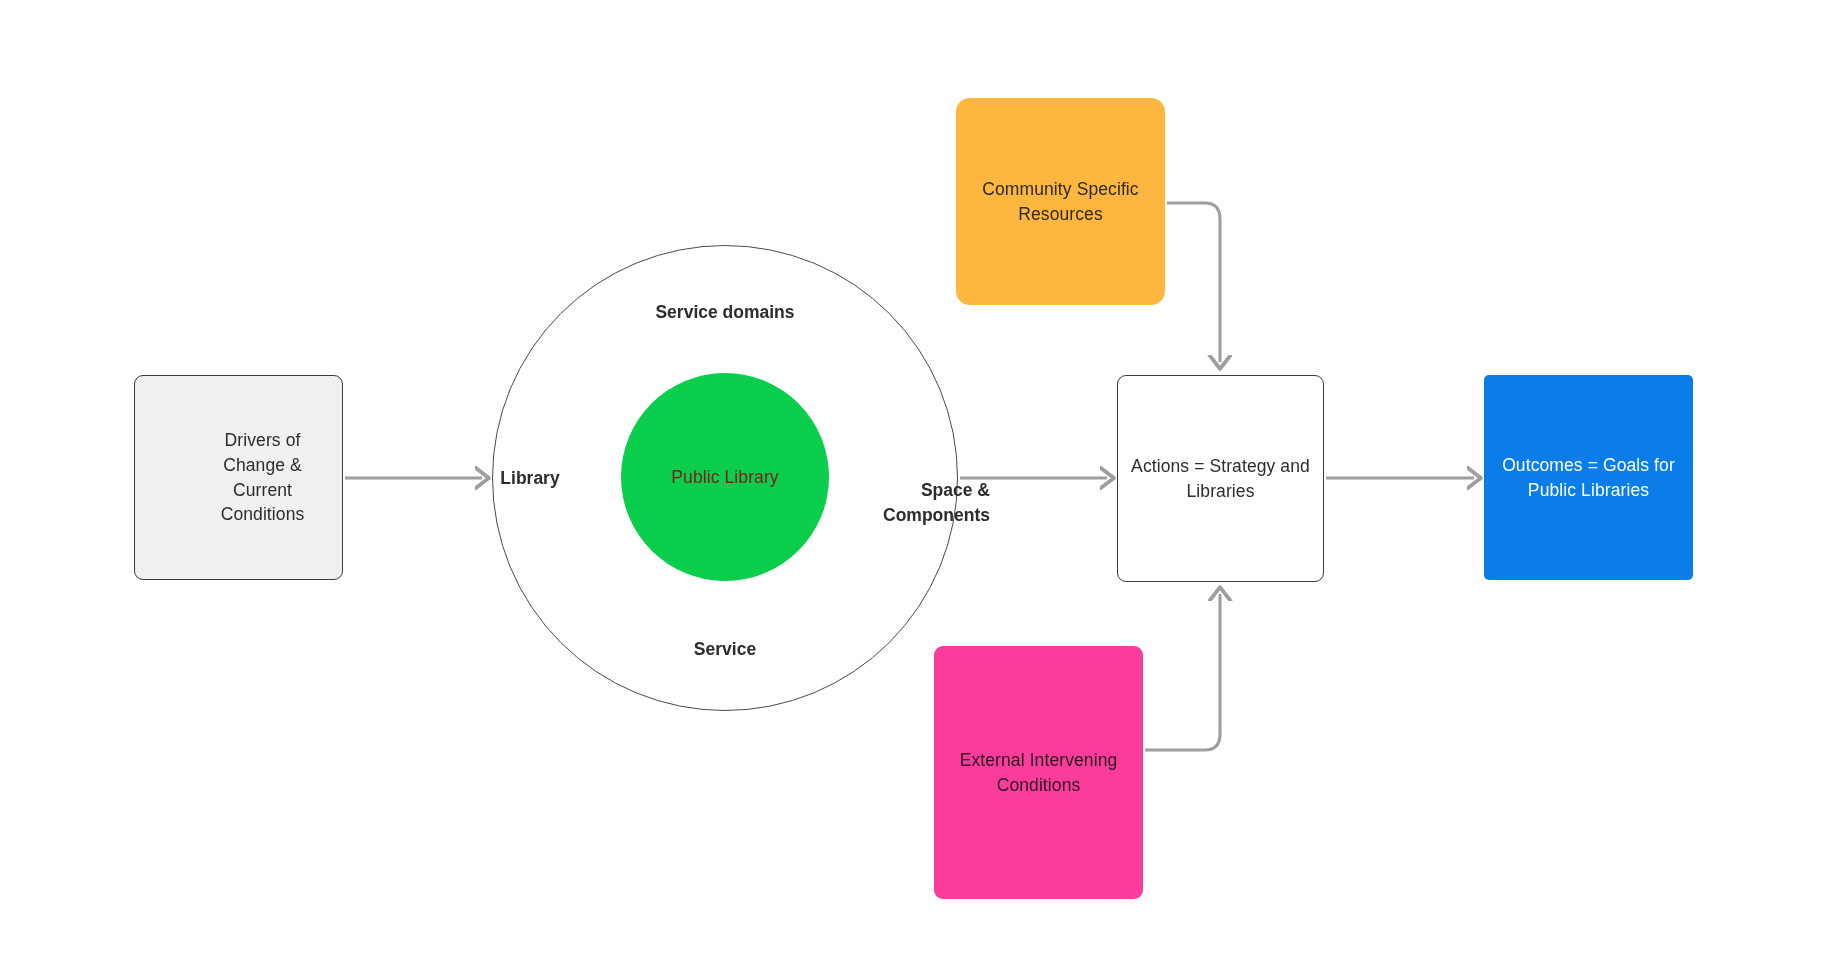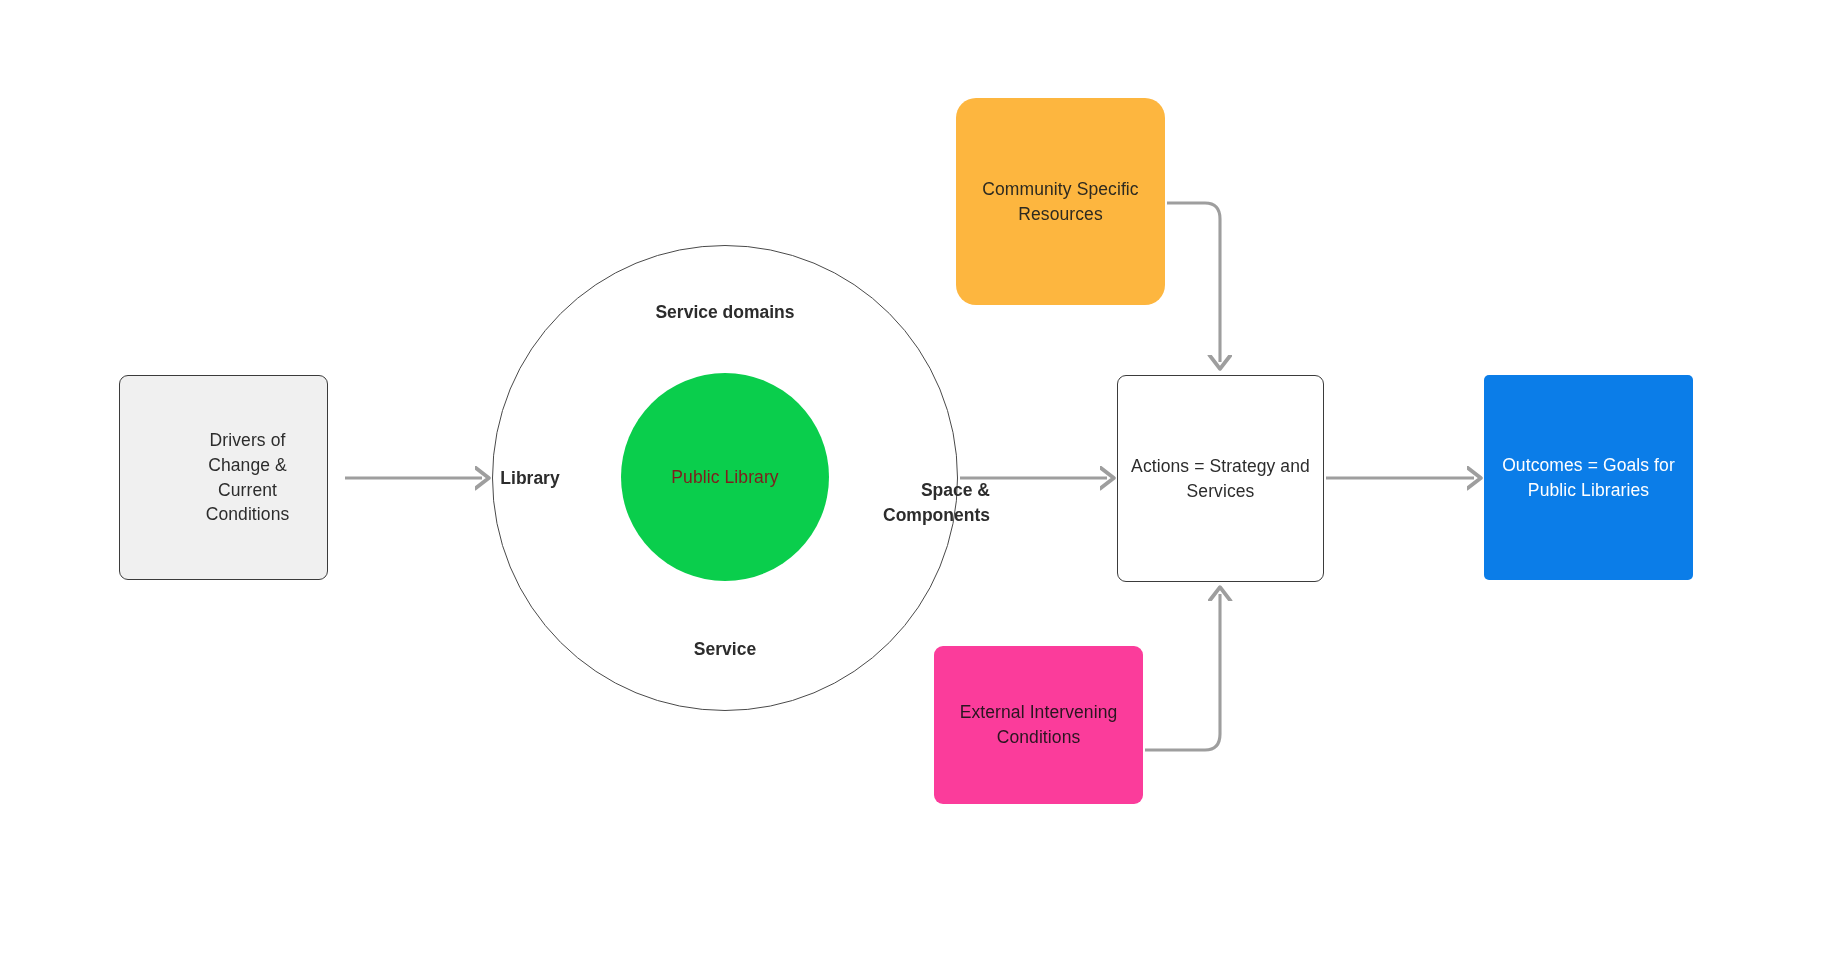--- a/index.html
+++ b/index.html
@@ -37,39 +37,39 @@
     letter-spacing: 0.1px;
   }
   .node .label {
     display: block;
     padding: 0 12px;
     white-space: pre-line;
   }
 
   
   #node-drivers {
-    left: 119px;
+    left: 134px;
     top: 375px;
     width: 209px;
     height: 205px;
     background: #f0f0f0;
     border: 1.6px solid #3b3b3b;
     border-radius: 9px;
     color: #2c2c2c;
     padding-left: 48px;
   }
 
   
   #node-community {
     left: 956px;
     top: 98px;
     width: 209px;
     height: 207px;
     background: #fdb63f;
-    border-radius: 20px;
+    border-radius: 14px;
     color: #2d2a20;
   }
 
   
   #node-actions {
     left: 1117px;
     top: 375px;
     width: 207px;
     height: 207px;
     background: #ffffff;
@@ -87,21 +87,21 @@
     background: #0b7de8;
     border-radius: 5px;
     color: #ffffff;
   }
 
   
   #node-external {
     left: 934px;
     top: 646px;
     width: 209px;
-    height: 158px;
+    height: 253px;
     background: #fb3c9b;
     border-radius: 9px;
     color: #2a1520;
   }
 
   
   #node-outer-circle {
     left: 492px;
     top: 245px;
     width: 466px;
@@ -184,21 +184,21 @@
 Current Conditions</span>
   </div>
 
   <div class="node" id="node-community">
     <span class="label">Community Specific
 Resources</span>
   </div>
 
   <div class="node" id="node-actions">
     <span class="label">Actions = Strategy and
-Services</span>
+Libraries</span>
   </div>
 
   <div class="node" id="node-outcomes">
     <span class="label">Outcomes = Goals for
 Public Libraries</span>
   </div>
 
   <div class="node" id="node-external">
     <span class="label">External Intervening
 Conditions</span>

